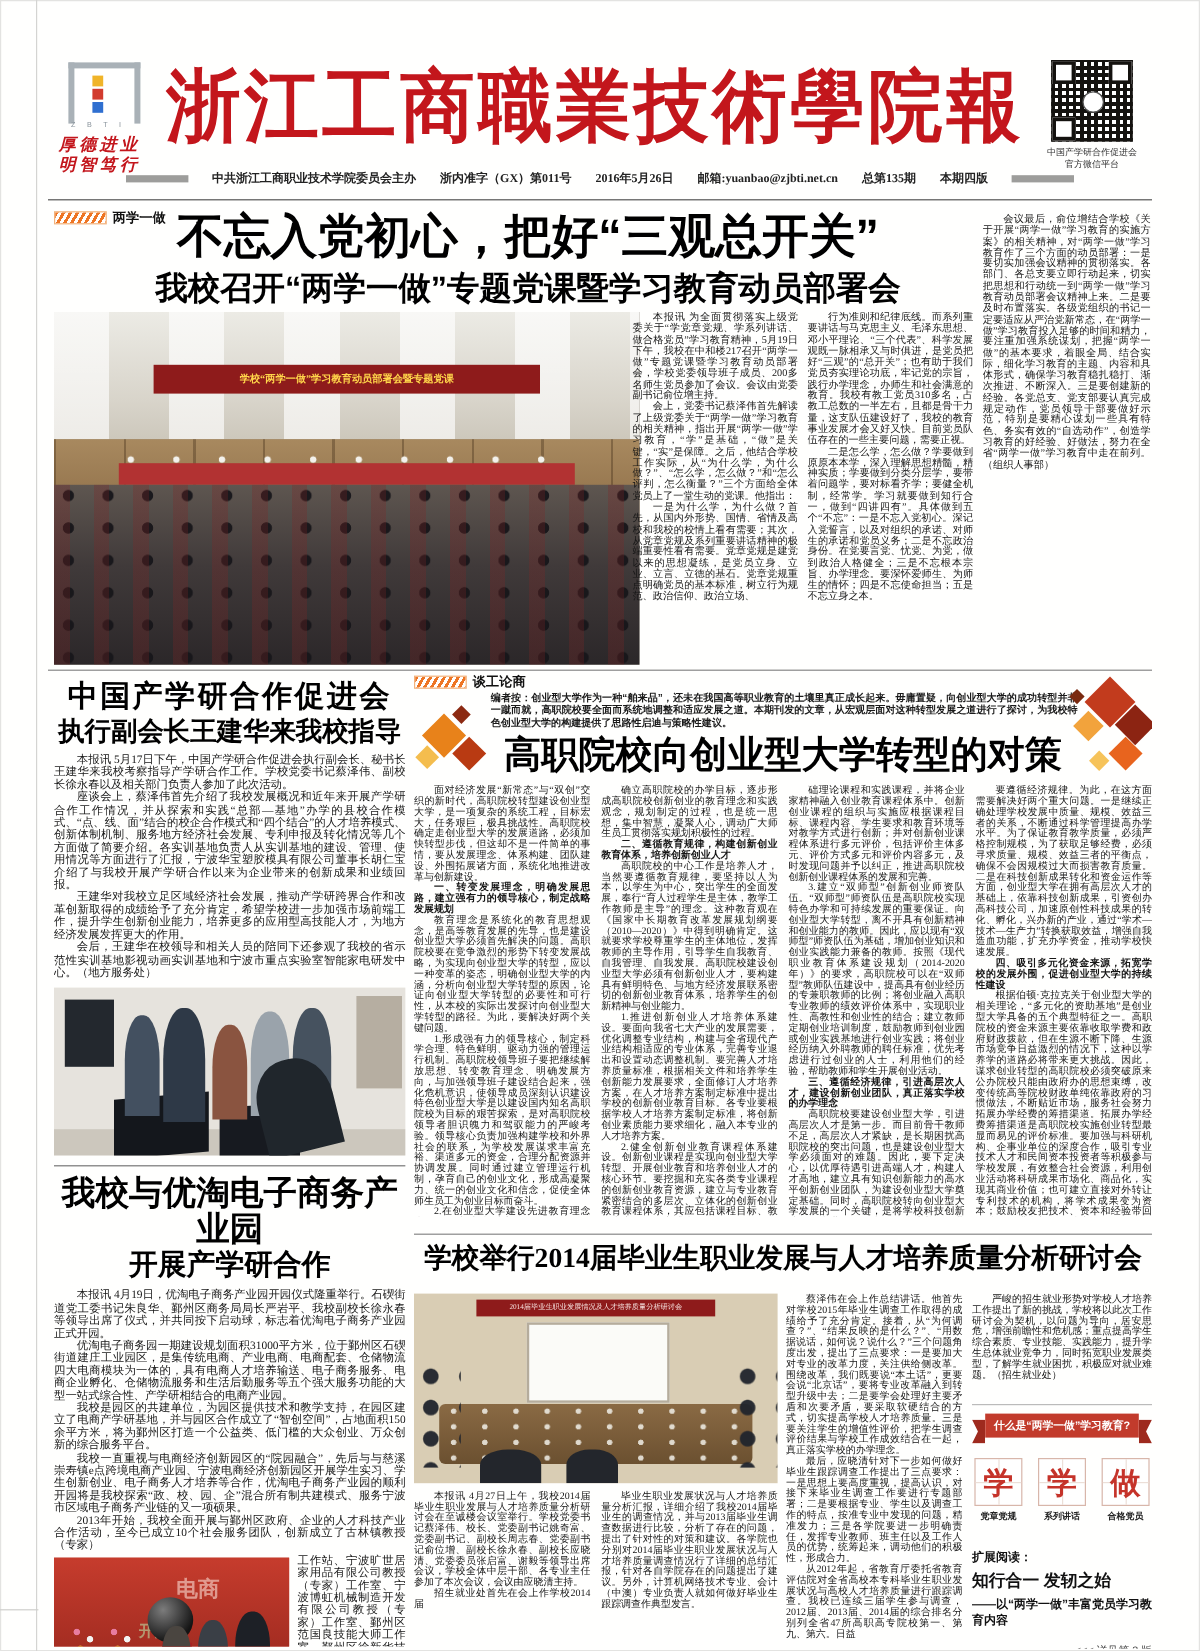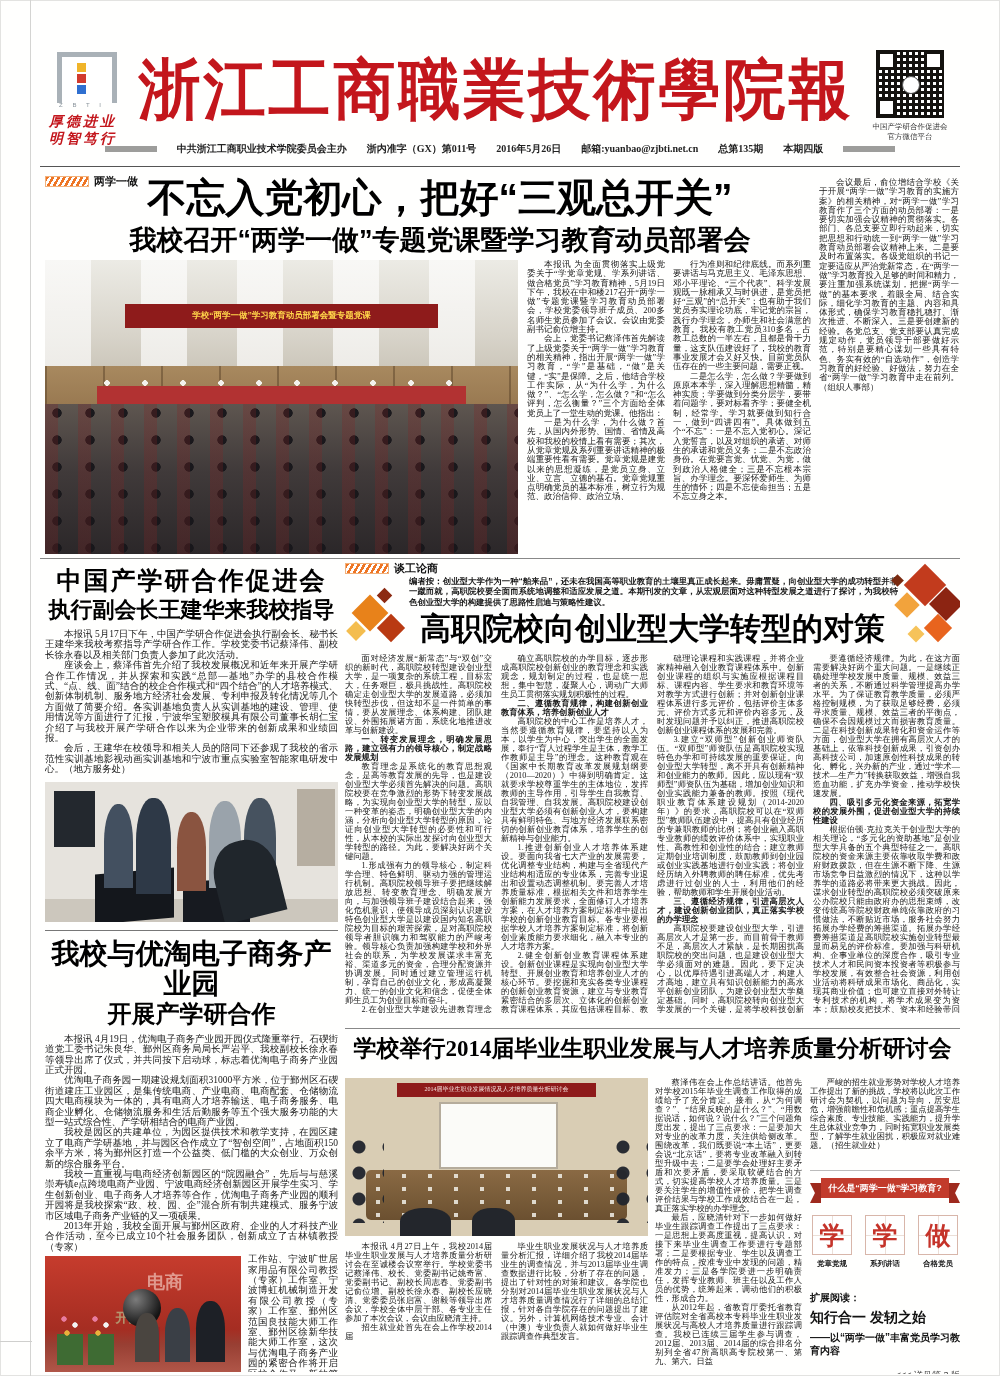--- a/index.html
+++ b/index.html
@@ -63,21 +63,21 @@
   .tcol{font-size:8.5px;line-height:9.3px;}
   .lbody{font-size:9.5px;line-height:10.4px;text-align:justify;color:#161616;}
   .lbody p{margin:0;text-indent:2em;}
   .op-note{margin:2px 62px 4px 64px;font-family:"Liberation Sans",sans-serif;
      font-weight:bold;font-size:8.4px;line-height:10.4px;text-align:justify;color:#1a1a1a;}
   .op-cols{display:flex;gap:9px;margin-top:7px;height:360px;}
   .op-cols > div{width:147px;flex:none;}
 
   
   .photo{position:relative;overflow:hidden;background:#9a958c;}
-  .photo1{position:absolute;left:45px;top:260px;width:473px;height:294px;}
+  .photo1{position:absolute;left:45px;top:260px;width:473px;height:294px;padding-left:15px;}
   .p1-ceiling{position:absolute;left:0;top:0;right:0;height:36%;
      background:linear-gradient(#ecebe5,#d8d4ca 70%,#cdc8bc);}
   .p1-ceiling:after{content:"";position:absolute;inset:0;
      background:repeating-linear-gradient(90deg,rgba(255,255,255,.65) 0 46px,transparent 46px 96px);}
   .p1-wall{position:absolute;left:0;top:36%;right:0;height:26%;
      background:linear-gradient(#a8895f,#8a6a44);}
   .p1-wall:after{content:"";position:absolute;inset:0;
      background:repeating-linear-gradient(90deg,rgba(60,40,20,.35) 0 2px,transparent 2px 58px);}
   .p1-banner{position:absolute;top:15%;left:17%;width:66%;height:8%;background:#8e1b1b;
      color:#ffd54a;font-size:8.5px;display:flex;align-items:center;justify-content:center;
@@ -228,20 +228,21 @@
   </div>
 
   <div class="abs" style="left:45px;top:566px;width:293px;height:806px;overflow:hidden;">
     <div class="h-a">
       <div class="l1">中国产学研合作促进会</div>
       <div class="l2">执行副会长王建华来我校指导</div>
     </div>
     <div class="lbody" style="margin-top:5px;">
         <p>本报讯 5月17日下午，中国产学研合作促进会执行副会长、秘书长王建华来我校考察指导产学研合作工作。学校党委书记蔡泽伟、副校长徐永春以及相关部门负责人参加了此次活动。</p>
         <p>座谈会上，蔡泽伟首先介绍了我校发展概况和近年来开展产学研合作工作情况，并从探索和实践“总部—基地”办学的县校合作模式、“点、线、面”结合的校企合作模式和“四个结合”的人才培养模式、创新体制机制、服务地方经济社会发展、专利申报及转化情况等几个方面做了简要介绍。各实训基地负责人从实训基地的建设、管理、使用情况等方面进行了汇报，宁波华宝塑胶模具有限公司董事长胡仁宝介绍了与我校开展产学研合作以来为企业带来的创新成果和业绩回报。</p>
+        <p>王建华对我校立足区域经济社会发展，推动产学研跨界合作和改革创新取得的成绩给予了充分肯定，希望学校进一步加强市场前端工作，提升学生创新创业能力，培养更多的应用型高技能人才，为地方经济发展发挥更大的作用。</p>
         <p>会后，王建华在校领导和相关人员的陪同下还参观了我校的省示范性实训基地影视动画实训基地和宁波市重点实验室智能家电研发中心。（地方服务处）</p>
       </div>
     <div class="photo photo2">
       <div class="p2-floor"></div>
       <div class="p2-tv"></div>
       <div class="p2-shelf"></div>
       <div class="p2-mon1"></div>
       <div class="p2-mon2"></div>
       <div class="fig" style="left:20%;top:16%;width:10%;height:60%;background:#435060;"></div>
       <div class="fig" style="left:31%;top:12%;width:12%;height:68%;background:#2e3947;"></div>

